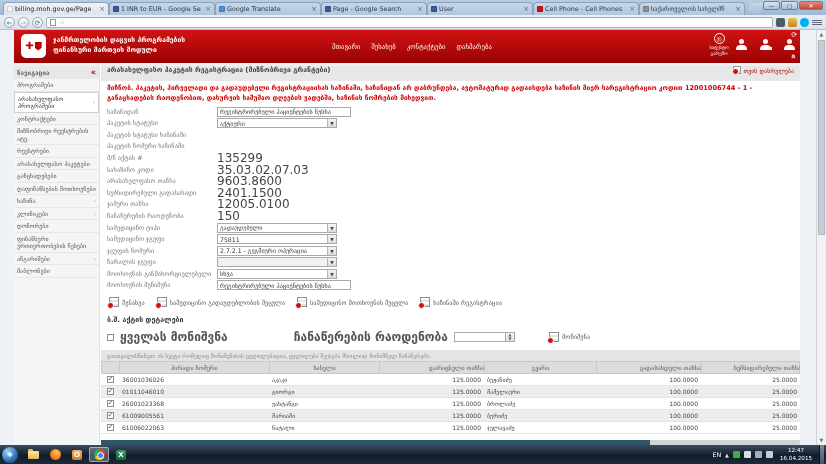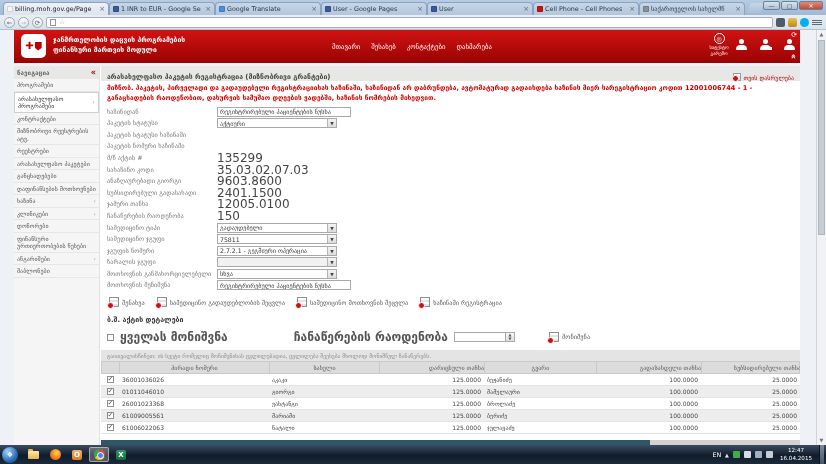--- a/index.html
+++ b/index.html
@@ -73,21 +73,21 @@
     padding:0 3px;font-size:6.3px;color:#666;font-weight:bold;}
   .collapse{color:#b30000;font-size:8px;font-weight:bold;line-height:8px;}
   .side-item{display:flex;align-items:center;justify-content:space-between;padding:2px 3px;
     font-size:6px;color:#555;border-bottom:1px solid #e6e6e6;line-height:1.25;}
   .side-item.selected{background:#fff;border:1px solid #cfcfcf;color:#333;}
   .side-chev{color:#999;font-size:6px;display:none;}
   .side-item.haschev .side-chev{display:inline;}
 
   
   .main{position:absolute;left:87px;top:0;right:0;bottom:0;background:#fff;overflow:hidden;}
-  .titlebar{height:15px;background:#e7e7e7;display:flex;align-items:flex-end;justify-content:space-between;padding:0 6px;}
+  .titlebar{height:15px;background:#e7e7e7;display:flex;align-items:flex-start;justify-content:space-between;padding:0 6px;}
   .page-title{font-size:6.9px;color:#444;font-weight:bold;}
   .monthclose{display:flex;align-items:center;gap:2px;font-size:6px;color:#b30000;}
   .mini-ico{width:8px;height:8px;border:1px solid #999;background:linear-gradient(#fff,#ddd);position:relative;flex:0 0 auto;}
   .mini-ico::after{content:'';position:absolute;width:5px;height:5px;border-radius:50%;background:#cc1111;left:-2px;bottom:-2px;border:1px solid #fff;}
   .warning{margin:3px 6px 1px;font-size:6.6px;font-weight:bold;color:#cc0000;line-height:1.5;}
 
   .form{margin-left:6px;margin-top:2px;}
   .frow{display:flex;align-items:center;height:11.6px;}
   .flabel{width:110px;font-size:6.4px;color:#777;flex:0 0 auto;}
   .fstatic{font-size:12px;color:#444;}
@@ -183,21 +183,21 @@
     <span class="tab-label">1 INR to EUR - Google Se</span>
     <span class="tab-close">×</span>
   </div>
         <div class="tab">
     <span class="favicon" style="background: rgb(74, 144, 217);"></span>
     <span class="tab-label">Google Translate</span>
     <span class="tab-close">×</span>
   </div>
         <div class="tab">
     <span class="favicon" style="background: rgb(59, 89, 152);"></span>
-    <span class="tab-label">User - Google Pages</span>
+    <span class="tab-label">Page - Google Search</span>
     <span class="tab-close">×</span>
   </div>
         <div class="tab">
     <span class="favicon" style="background: rgb(59, 89, 152);"></span>
     <span class="tab-label">User</span>
     <span class="tab-close">×</span>
   </div>
         <div class="tab">
     <span class="favicon" style="background: rgb(204, 17, 17);"></span>
     <span class="tab-label">Cell Phone - Cell Phones</span>
@@ -382,21 +382,21 @@
     <div class="flabel">მ/წ აქტის #</div>
     <div class="fstatic">135299</div>
 
   </div>
             <div class="frow">
     <div class="flabel">სახაზინო კოდი</div>
     <div class="fstatic">35.03.02.07.03</div>
 
   </div>
             <div class="frow">
-    <div class="flabel">ანაზღაურებადი გიორგი</div>
+    <div class="flabel">არასახელფასო თანხა</div>
     <div class="fstatic">9603.8600</div>
 
   </div>
             <div class="frow">
     <div class="flabel">სუბსიდირებული გადასახადი</div>
     <div class="fstatic">2401.1500</div>
 
   </div>
             <div class="frow">
     <div class="flabel">ჯამური თანხა</div>

